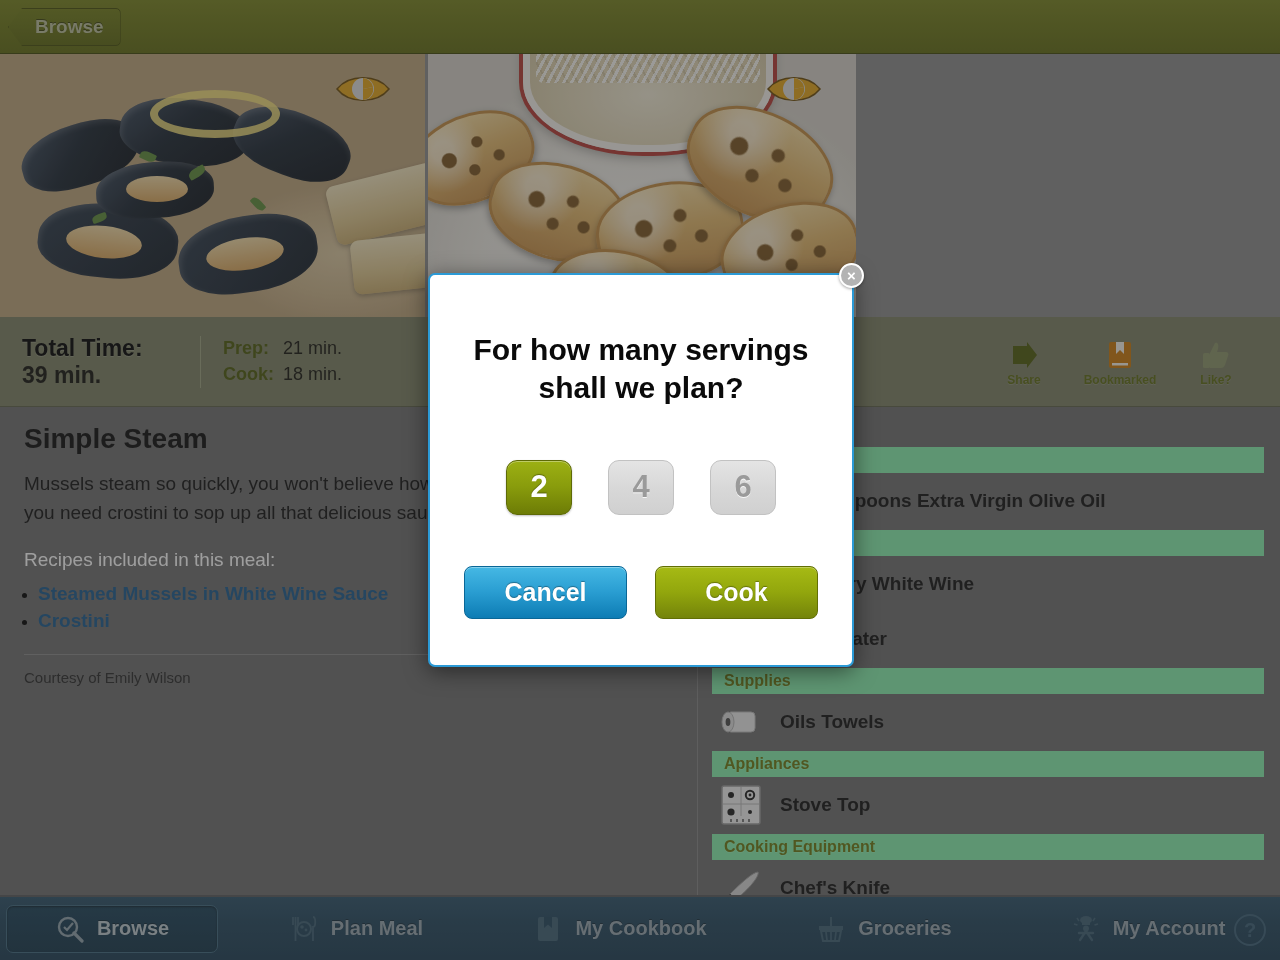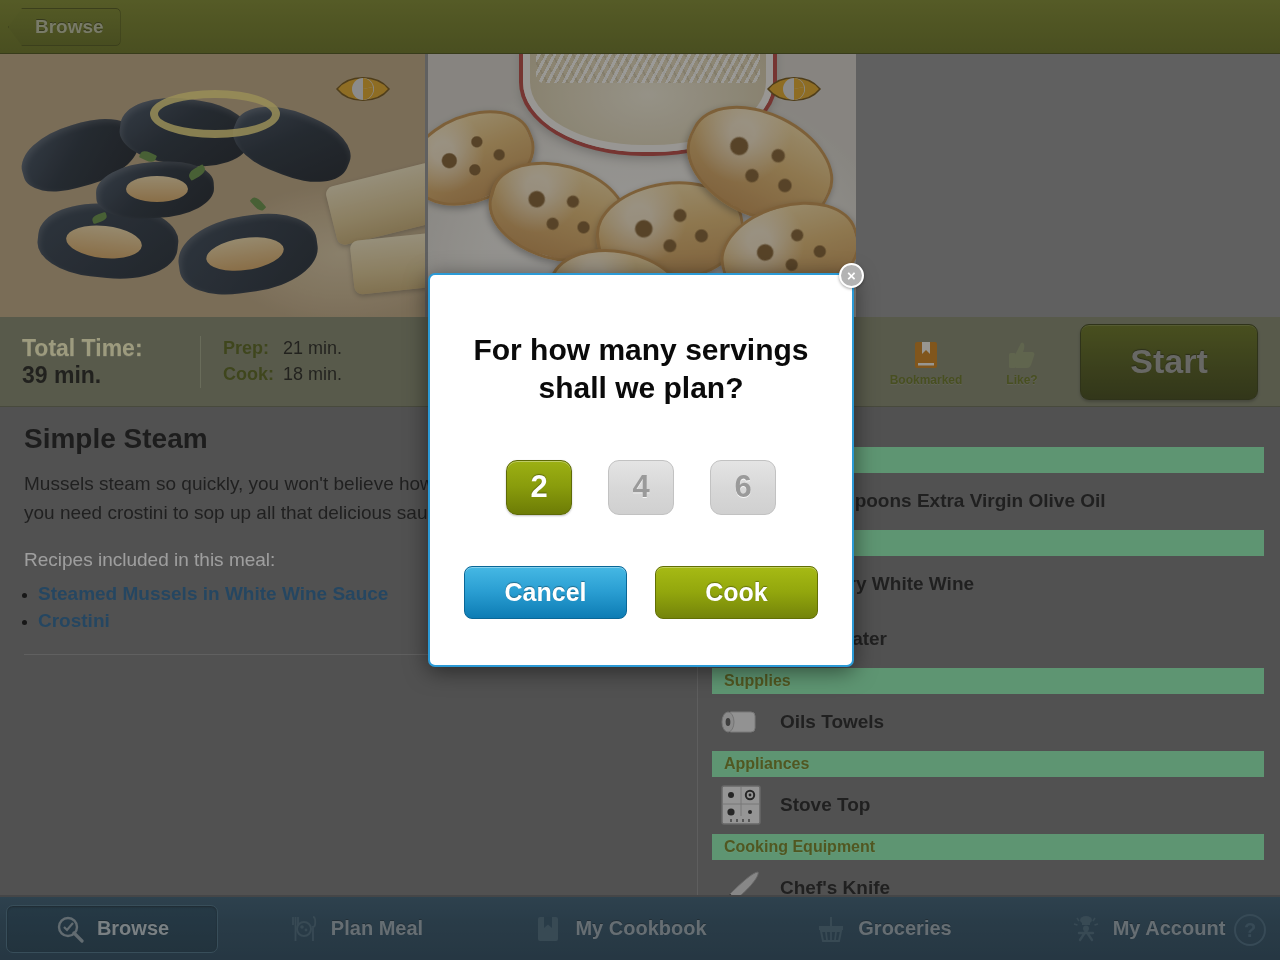--- a/index.html
+++ b/index.html
@@ -155,21 +155,21 @@
     border-bottom: 1px solid #5d6049;
     display: flex;
     align-items: center;
     z-index: 10;
   }
   .total-time {
     width: 200px;
     padding-left: 22px;
   }
   .tt-label {
-    color: #fef9c3;
+    color: #000000;
     font-size: 23px;
     font-weight: bold;
     line-height: 1.15;
     text-shadow: 0 1px 0 rgba(255,255,255,0.16);
   }
   .tt-value {
     color: #14130f;
     font-size: 23px;
     font-weight: bold;
     line-height: 1.15;
@@ -581,41 +581,39 @@
       </div>
       <div class="action">
         <span class="action-ico">
           <svg width="30" height="30" viewBox="0 0 30 30">
             <path d="M9 13 L14 3 C17 2 18 5 17 9 L16 12 L25 12 C27 12 28 14 27 16 L24 25 C23 27 22 28 20 28 L11 28 L9 28 Z" fill="#8b9468"></path>
             <rect x="2" y="13" width="7" height="15" rx="1.5" fill="#8b9468"></rect>
           </svg>
         </span>
         <span class="action-label">Like?</span>
       </div>
-      <div class="start-btn">
-        <span>Start</span>
-      </div>
     </div>
   </div>
 
   <div class="content">
 
     <div class="detail">
       <div class="recipe-title">Simple Steam</div>
       <div class="recipe-desc">Mussels steam so quickly, you won't believe how fast they cook. Of course, you need crostini to sop up all that delicious sauce.</div>
       <div class="incl-label">Recipes included in this meal:</div>
       <ul class="recipe-list">
         <li>
           <span class="recipe-link">Steamed Mussels in White Wine Sauce</span>
         </li>
         <li>
           <span class="recipe-link">Crostini</span>
         </li>
       </ul>
       <div class="rule"></div>
+      <div class="courtesy">Courtesy of Emily Wilson</div>
     </div>
 
     <div class="vdiv"></div>
 
     <div class="sidelist">
       <div class="section-title">Tools</div>
 
       <div class="cat-head">Oils &amp; Dressings</div>
       <div class="item-row">
         <span class="item-ico">

